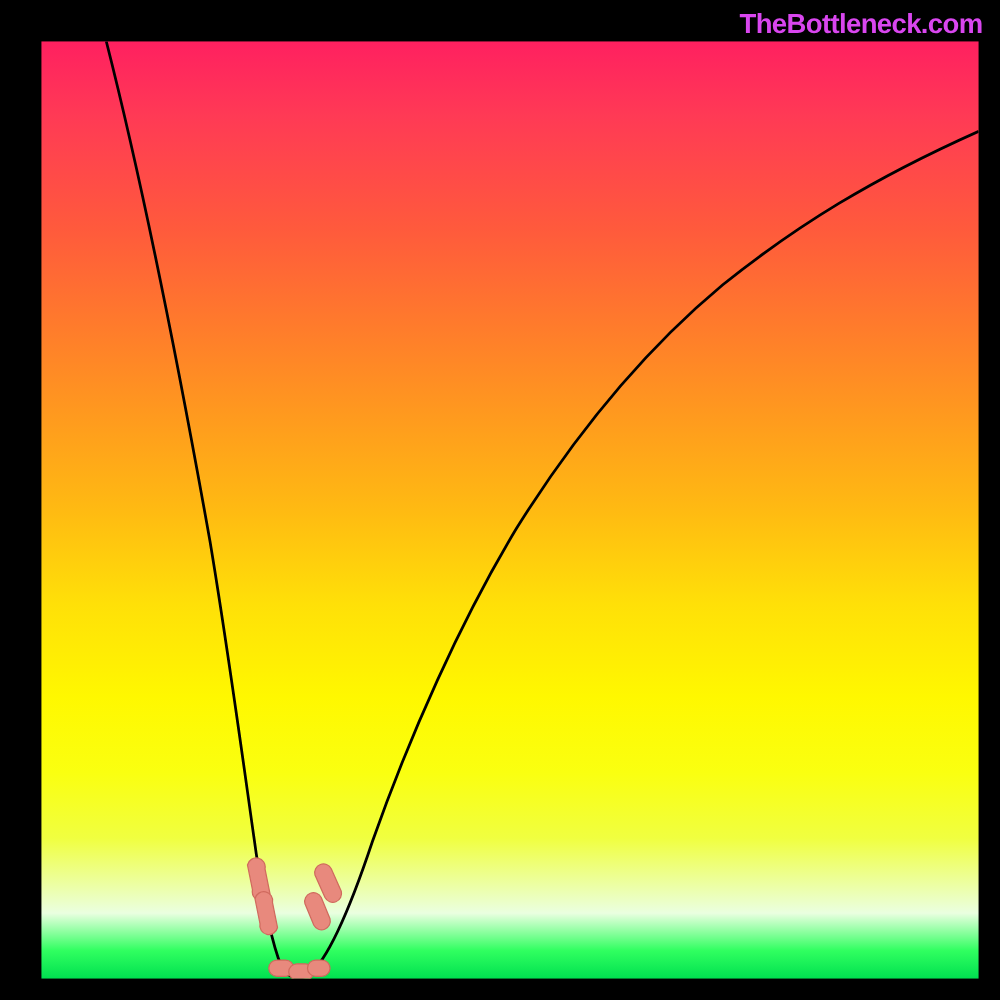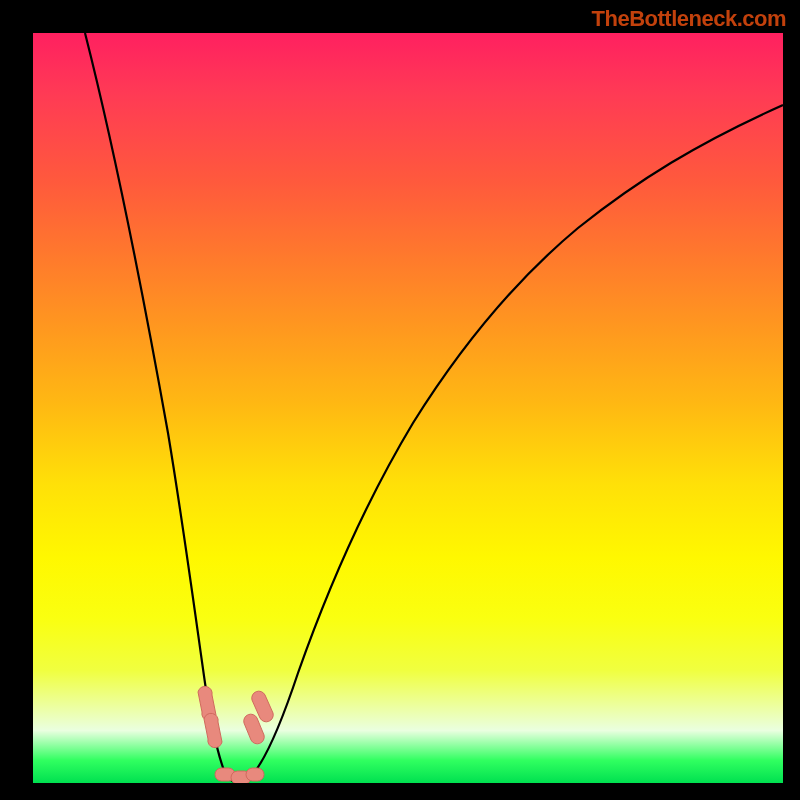--- a/index.html
+++ b/index.html
@@ -54,21 +54,21 @@
     stroke: #d06a5e;
     stroke-width: 1;
   }
   .watermark {
     position: absolute;
     top: 6px;
     right: 14px;
     font-family: Arial, Helvetica, sans-serif;
     font-size: 22px;
     font-weight: 600;
-    color: #c2410c;
+    color: #d946ef;
     letter-spacing: -0.5px;
     user-select: none;
   }
 </style>
 </head>
 <body>
 
 <div class="frame">
   <div class="plot-area">
     <div class="gradient"></div>

